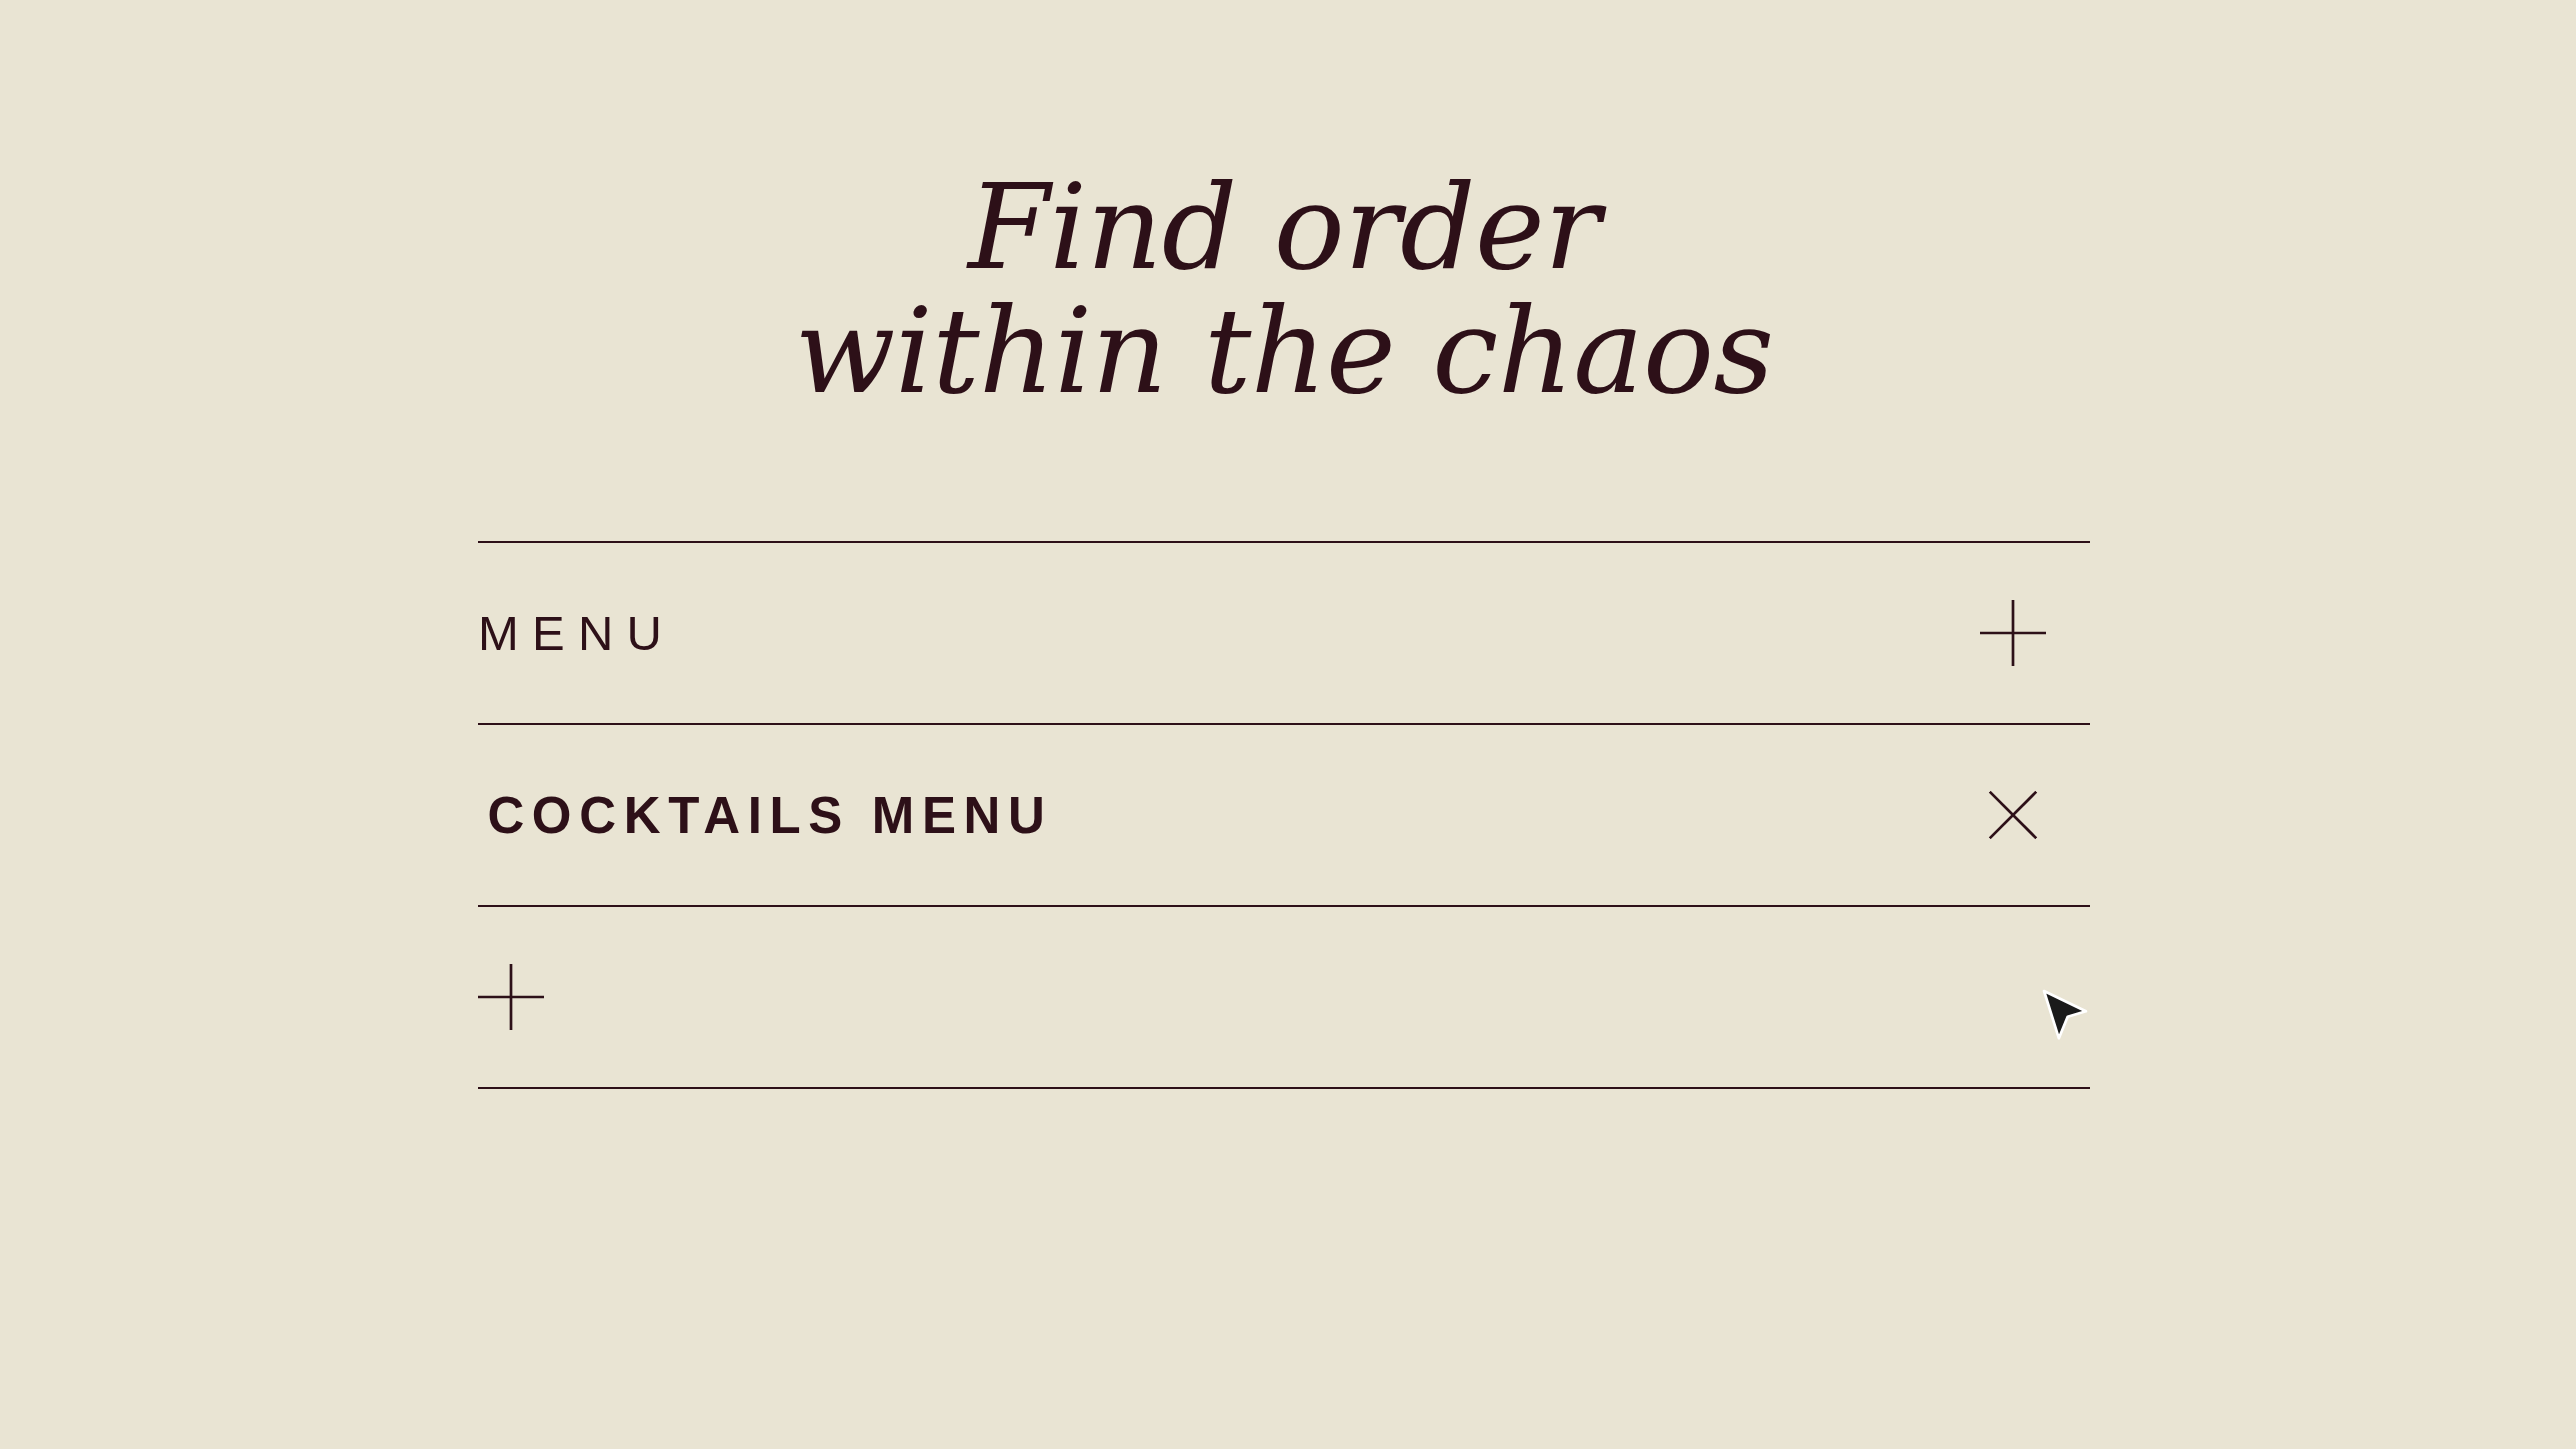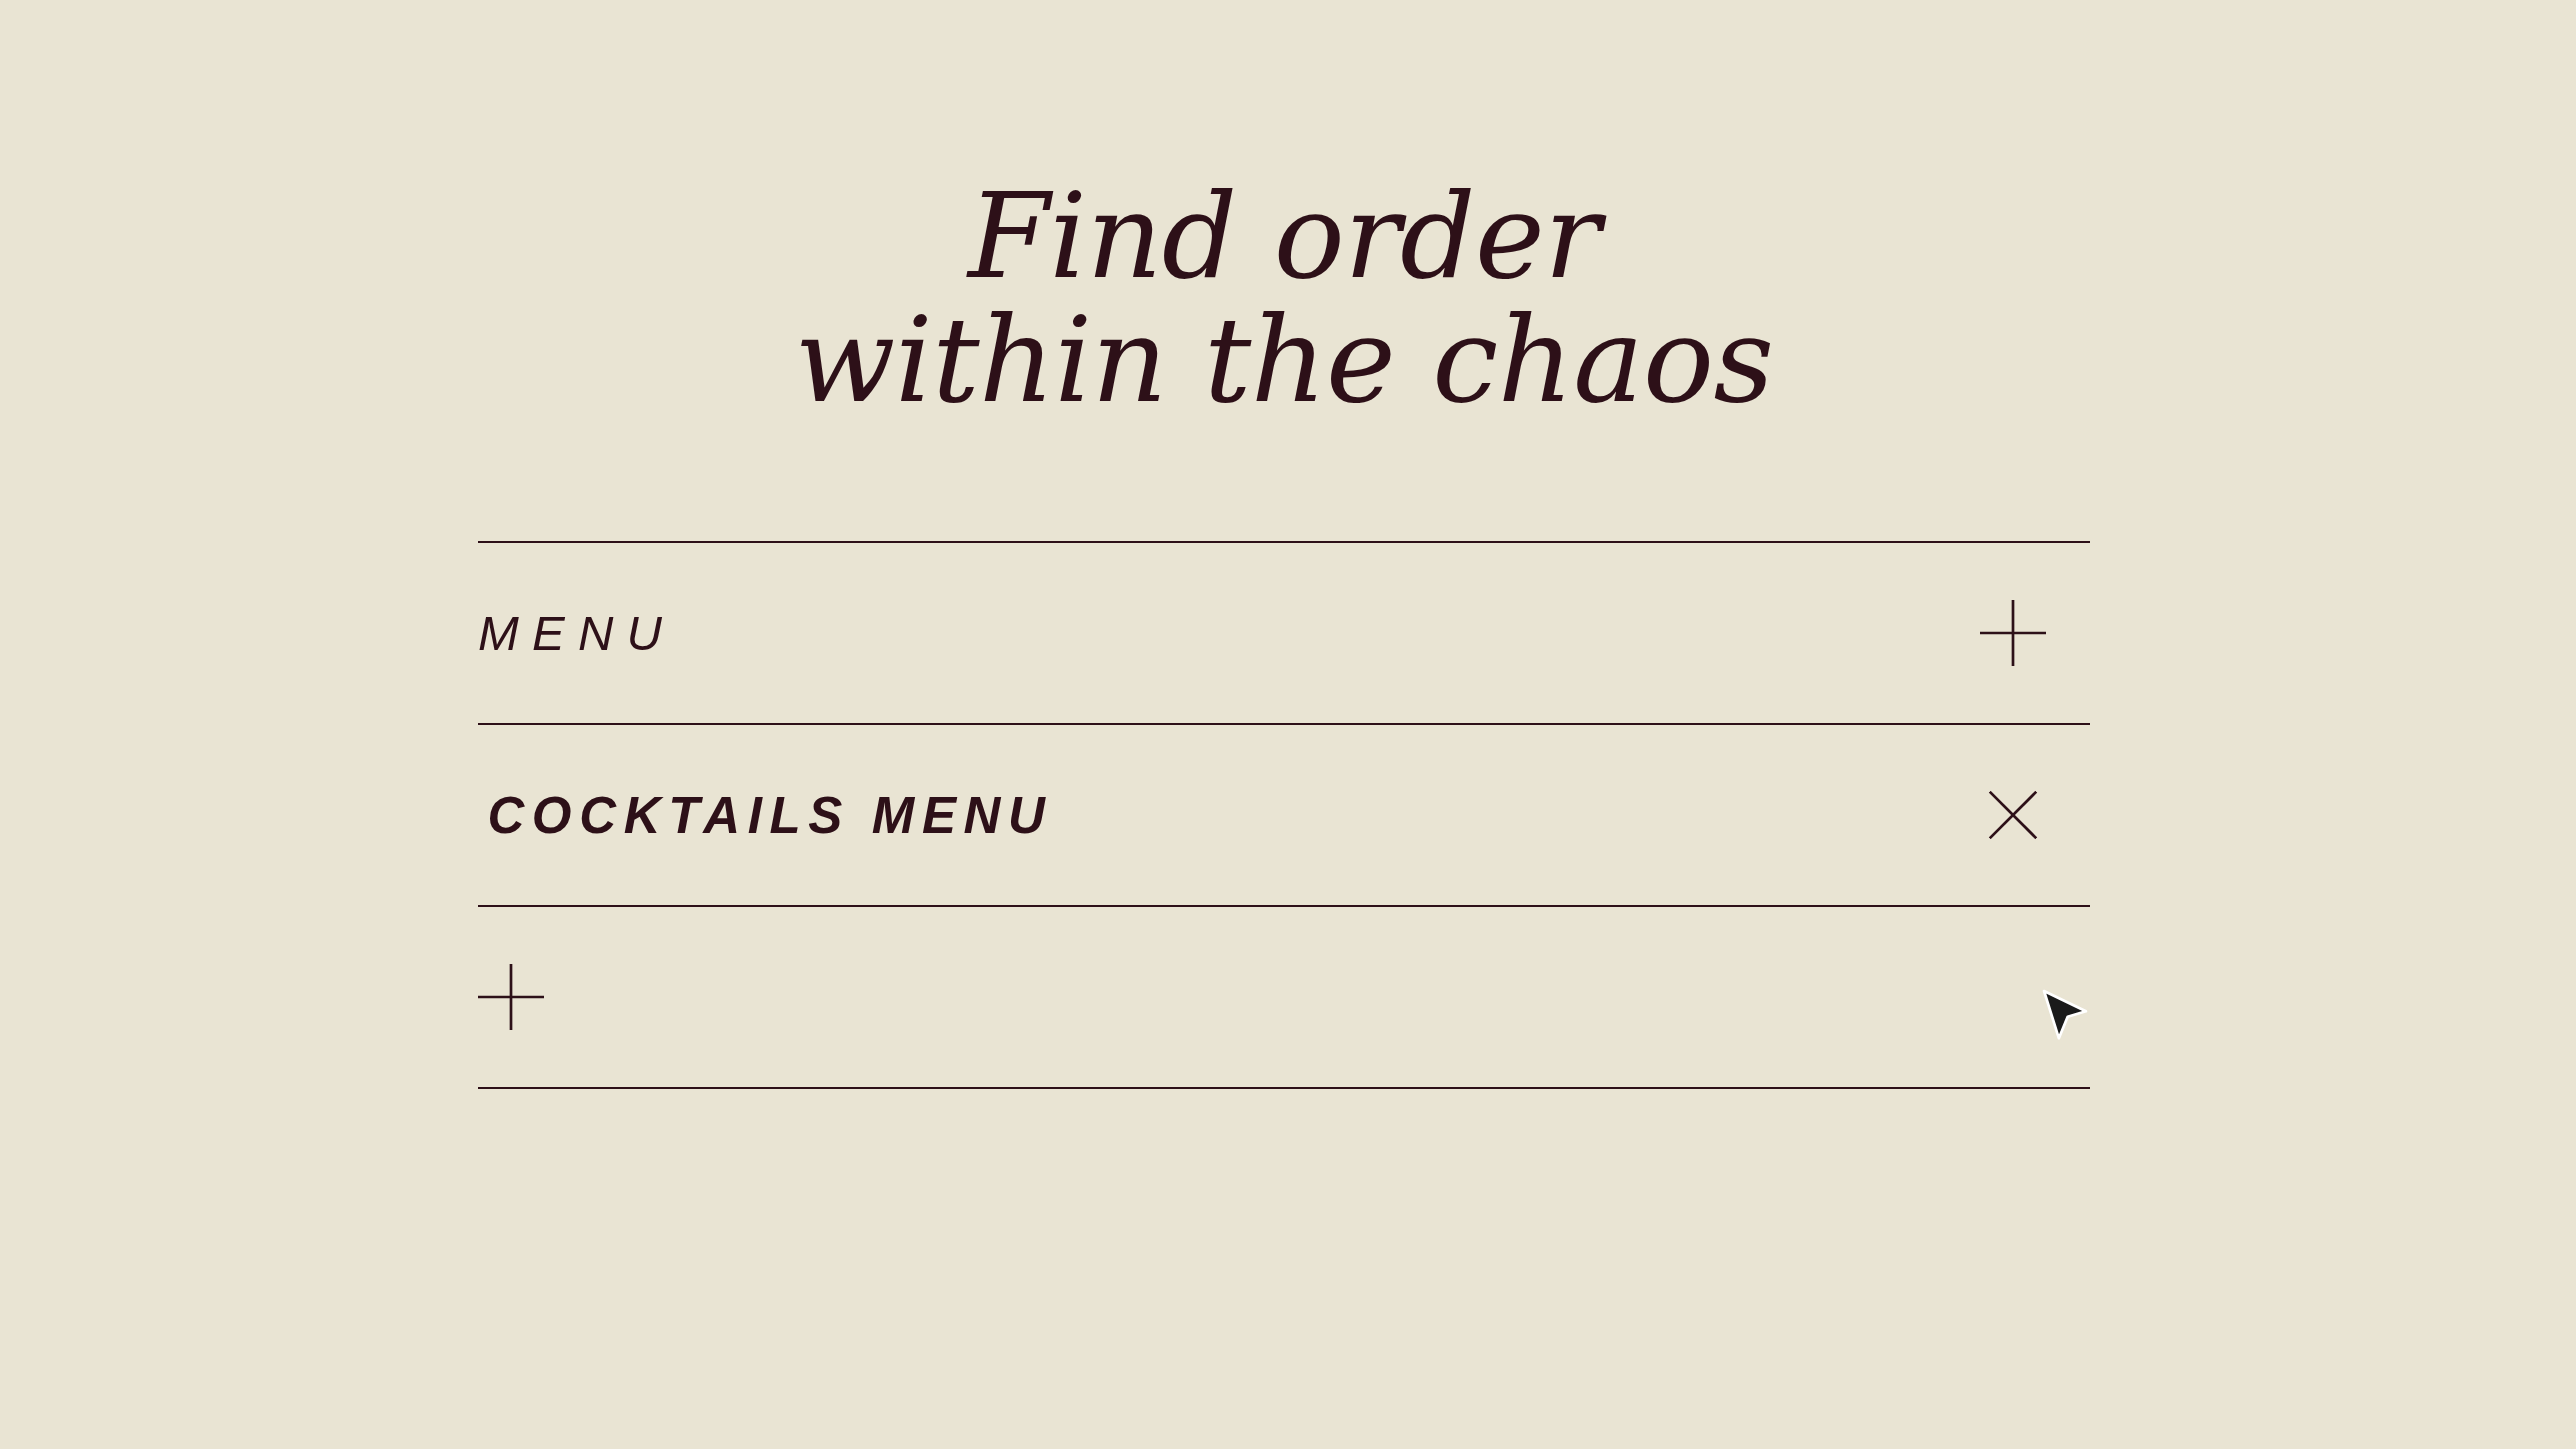--- a/index.html
+++ b/index.html
@@ -19,21 +19,21 @@
     position:relative;
     width:2576px;
     height:1450px;
     overflow:hidden;
     background:var(--bg);
   }
   
   .hero{
     position:absolute;
     left:478px;
-    top:175px;
+    top:166px;
     width:1612px;
     text-align:center;
   }
   .hero-title{
     font-family:"DejaVu Serif", serif;
     font-style:italic;
     font-weight:500;
     font-size:118px;
     line-height:1.05;
     color:var(--ink);
@@ -48,21 +48,20 @@
     border-top:2px solid var(--ink);
   }
   .acc-row{
     display:flex;
     align-items:center;
     justify-content:space-between;
     height:182px;
     border-bottom:2px solid var(--ink);
     cursor:pointer;
     background:transparent;
-    font-style:italic;
   }
   .acc-label{
     font-size:49px;
     font-weight:400;
     letter-spacing:0.27em;
     text-transform:uppercase;
     color:var(--ink);
     white-space:nowrap;
   }
   .acc-row.expanded .acc-label{

